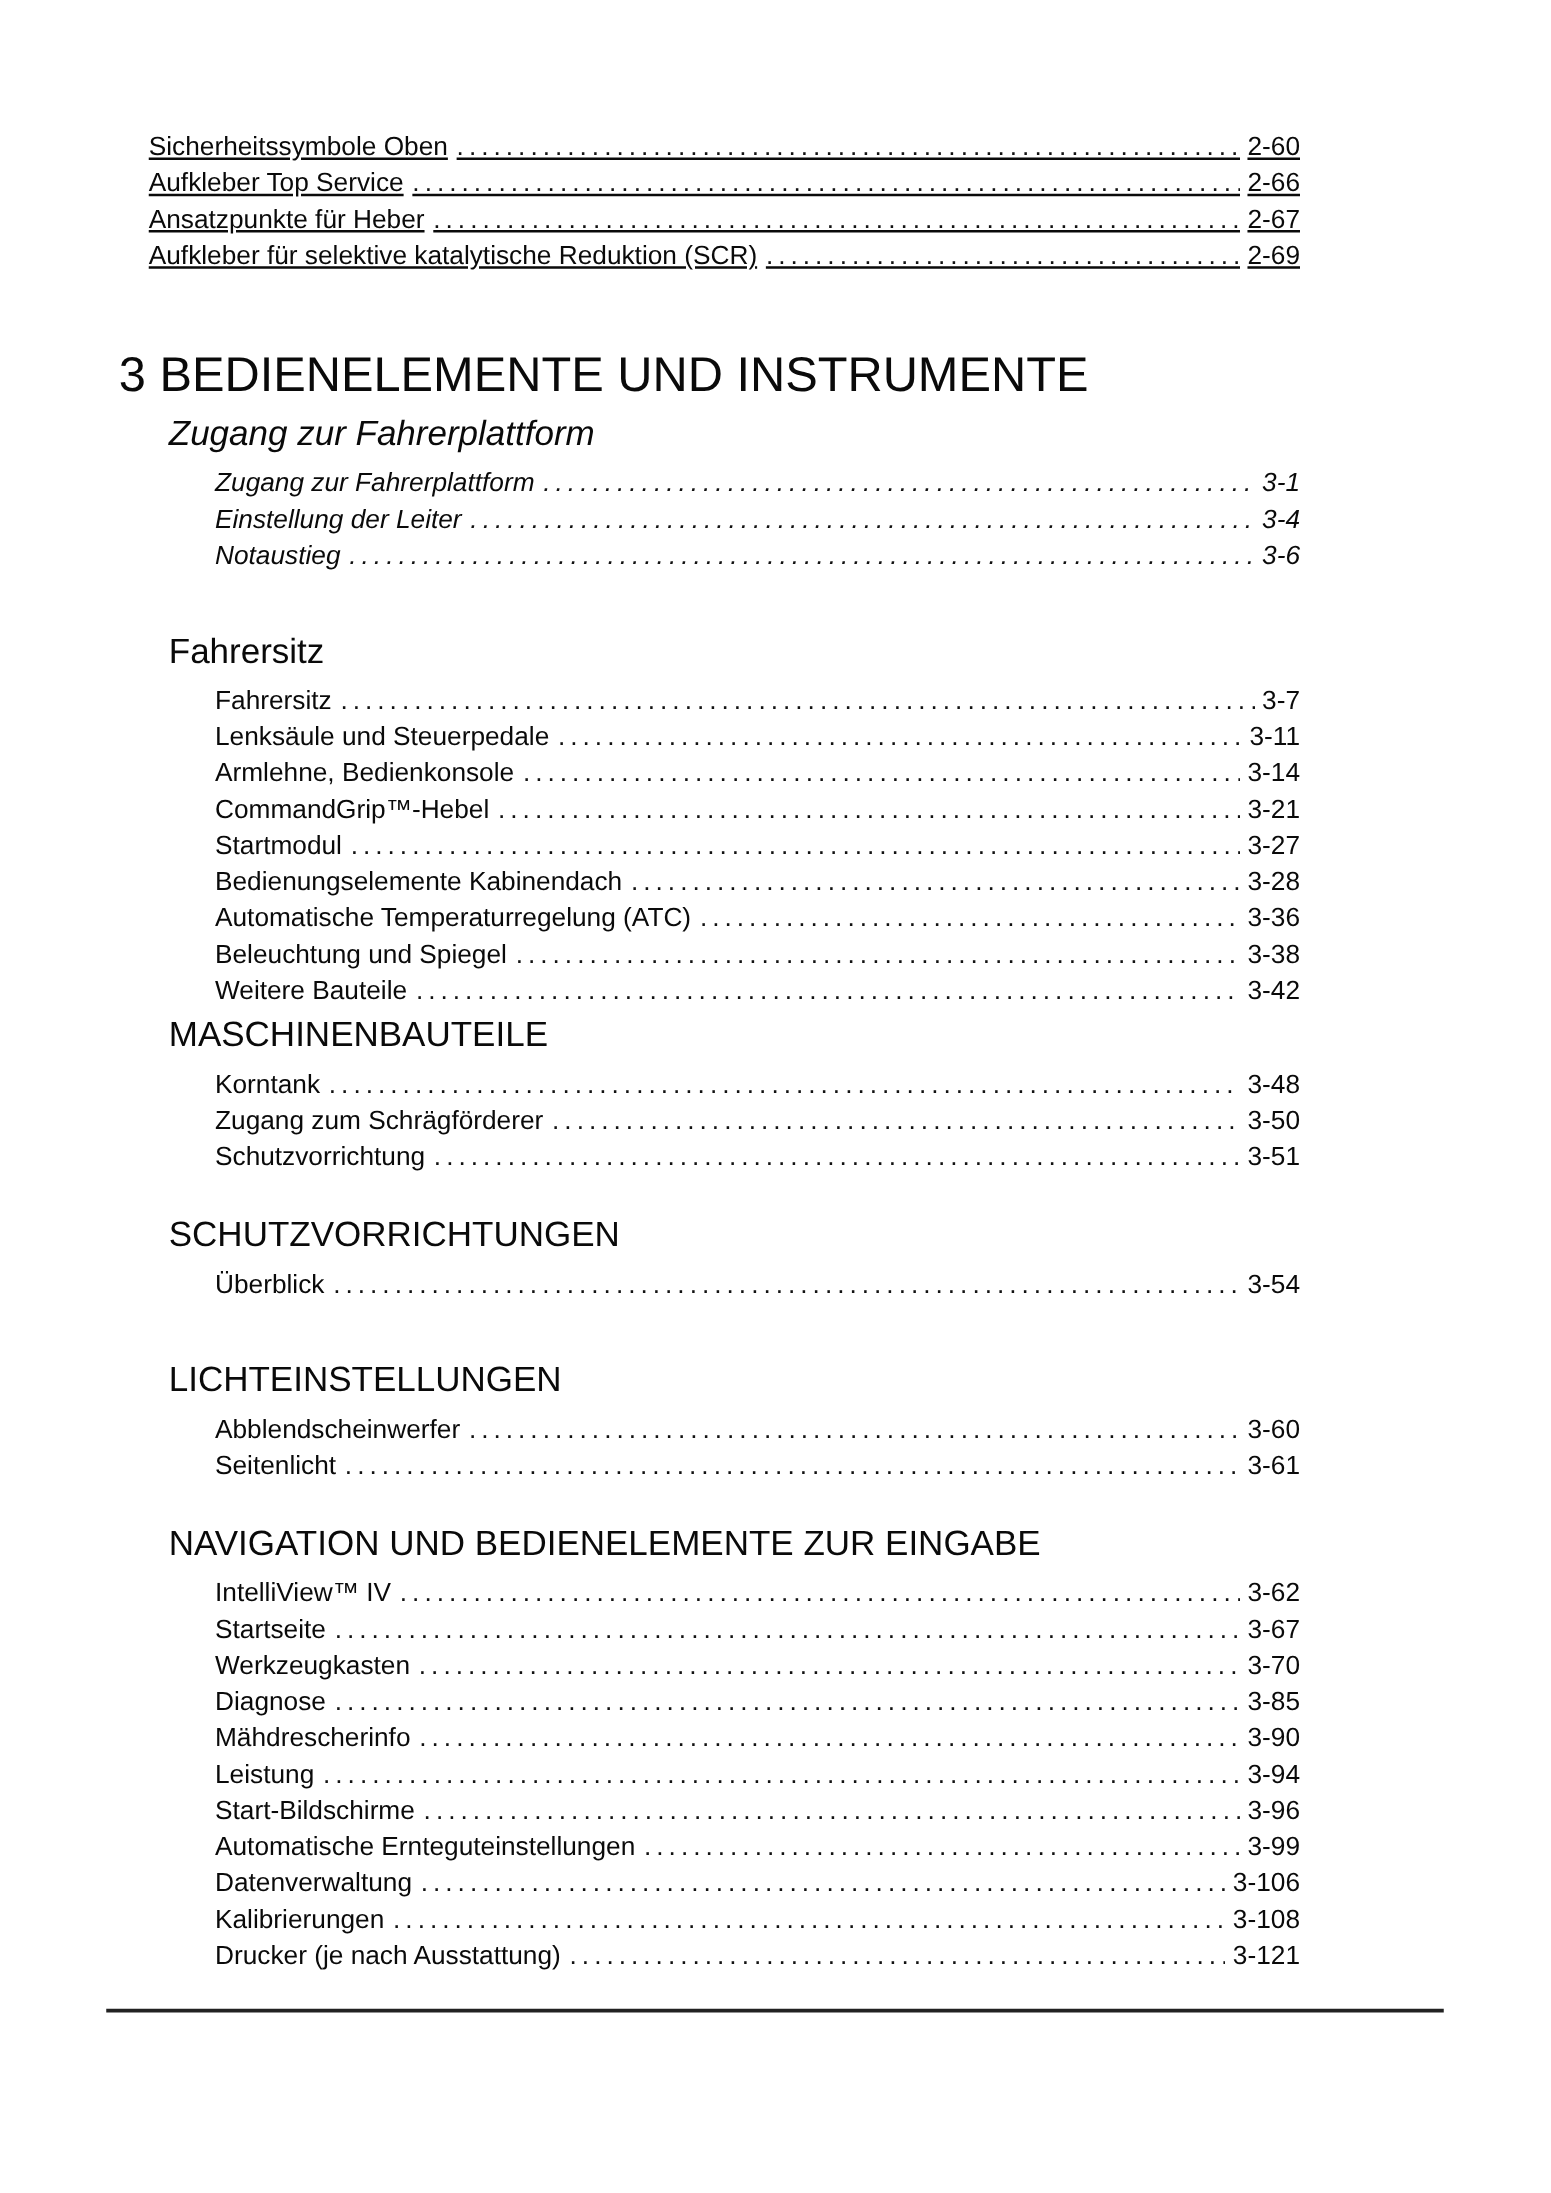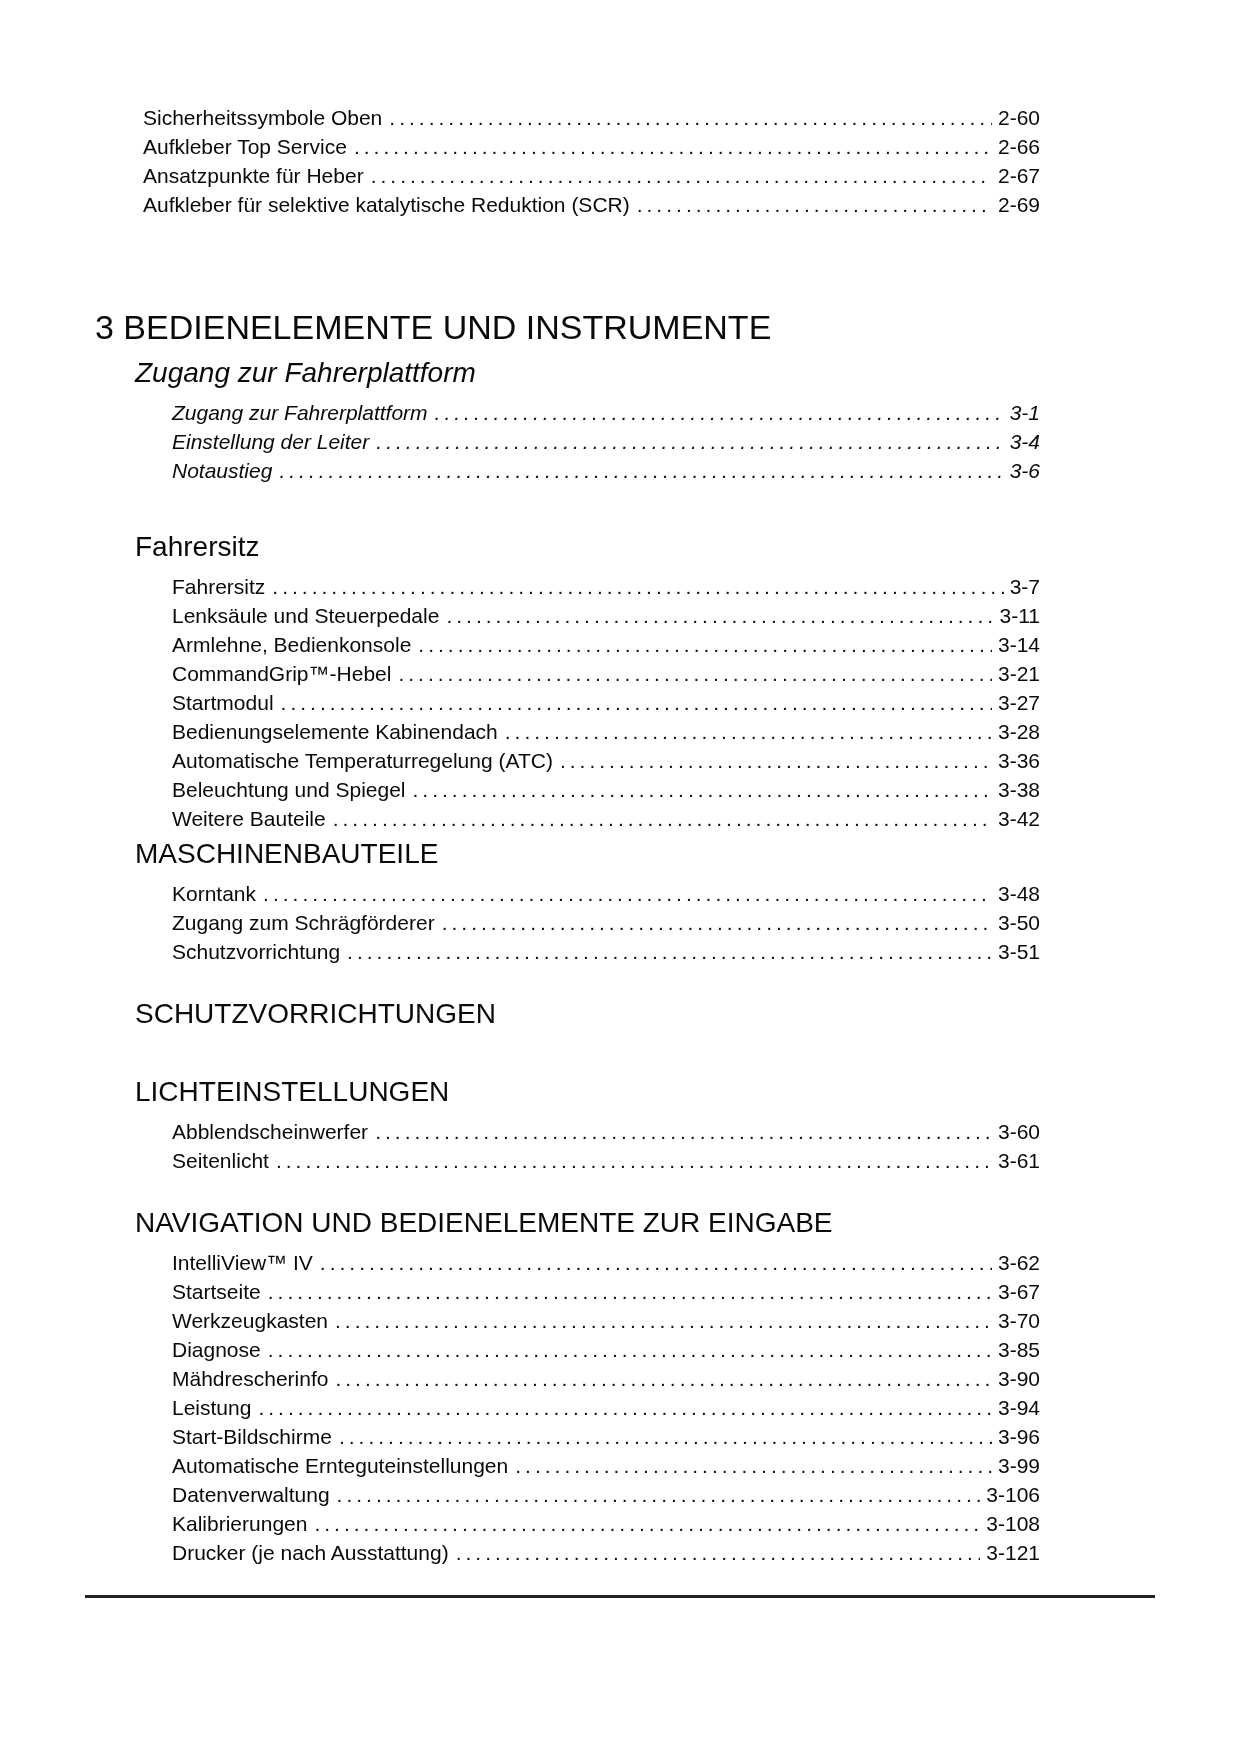--- a/index.html
+++ b/index.html
@@ -9,24 +9,24 @@
     width: 1241px;
     height: 1754px;
     margin: 0 auto;
     background: #ffffff;
     color: #0a0a0a;
     font-family: "Liberation Sans", "DejaVu Sans", sans-serif;
     padding: 103px 201px 0 95px;
     overflow: hidden;
   }
   .chapter-title {
-    font-size: 34px;
+    font-size: 39px;
     font-weight: 400;
     line-height: 36px;
-    margin-top: 90px;
+    margin-top: 64px;
     white-space: nowrap;
   }
   .section-title {
     font-size: 28px;
     font-weight: 400;
     line-height: 32px;
     margin-left: 40px;
     margin-bottom: 9px;
     white-space: nowrap;
   }
@@ -36,21 +36,21 @@
   .s4 { margin-top: 32px; }
   .s5 { margin-top: 46px; }
   .s6 { margin-top: 32px; }
   .toc-row {
     display: flex;
     align-items: baseline;
     height: 29px;
     line-height: 29px;
     font-size: 21px;
   }
-  .indent1 { margin-left: 48px; }
+  .indent1 { margin-left: 24px; text-decoration: underline; }
   .indent2 { margin-left: 77px; }
   .toc-label { white-space: nowrap; }
   .toc-dots {
     flex: 1;
     overflow: hidden;
     white-space: nowrap;
     padding-left: 7px;
     padding-right: 3px;
   }
   .toc-dots::after {
@@ -182,20 +182,25 @@
     </div>
     <div class="toc-row indent2">
       <span class="toc-label">Schutzvorrichtung</span>
       <span class="toc-dots"></span>
       <span class="toc-page-num">3-51</span>
     </div>
   </section>
 
   <section class="s4">
     <h2 class="section-title">SCHUTZVORRICHTUNGEN</h2>
+    <div class="toc-row indent2">
+      <span class="toc-label">Überblick</span>
+      <span class="toc-dots"></span>
+      <span class="toc-page-num">3-54</span>
+    </div>
   </section>
 
   <section class="s5">
     <h2 class="section-title">LICHTEINSTELLUNGEN</h2>
     <div class="toc-row indent2">
       <span class="toc-label">Abblendscheinwerfer</span>
       <span class="toc-dots"></span>
       <span class="toc-page-num">3-60</span>
     </div>
     <div class="toc-row indent2">

